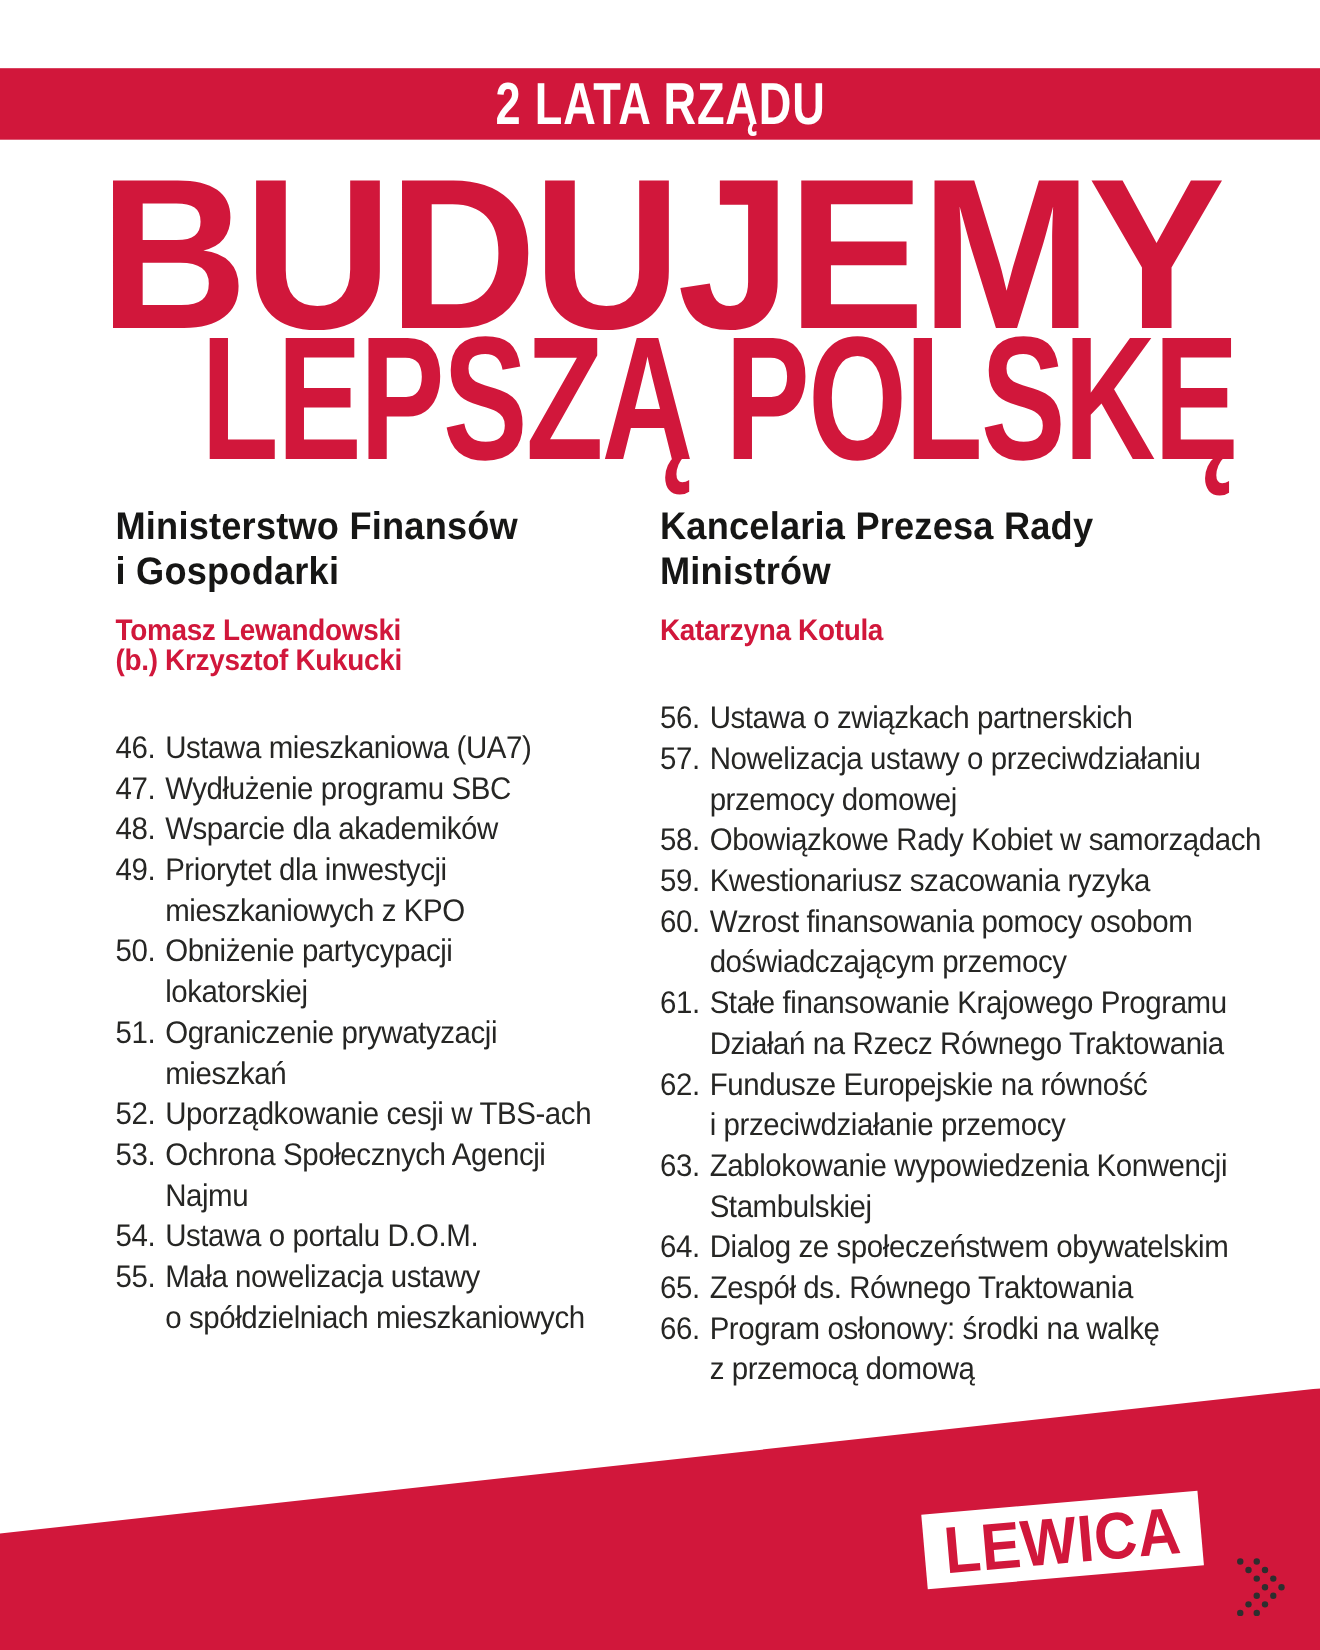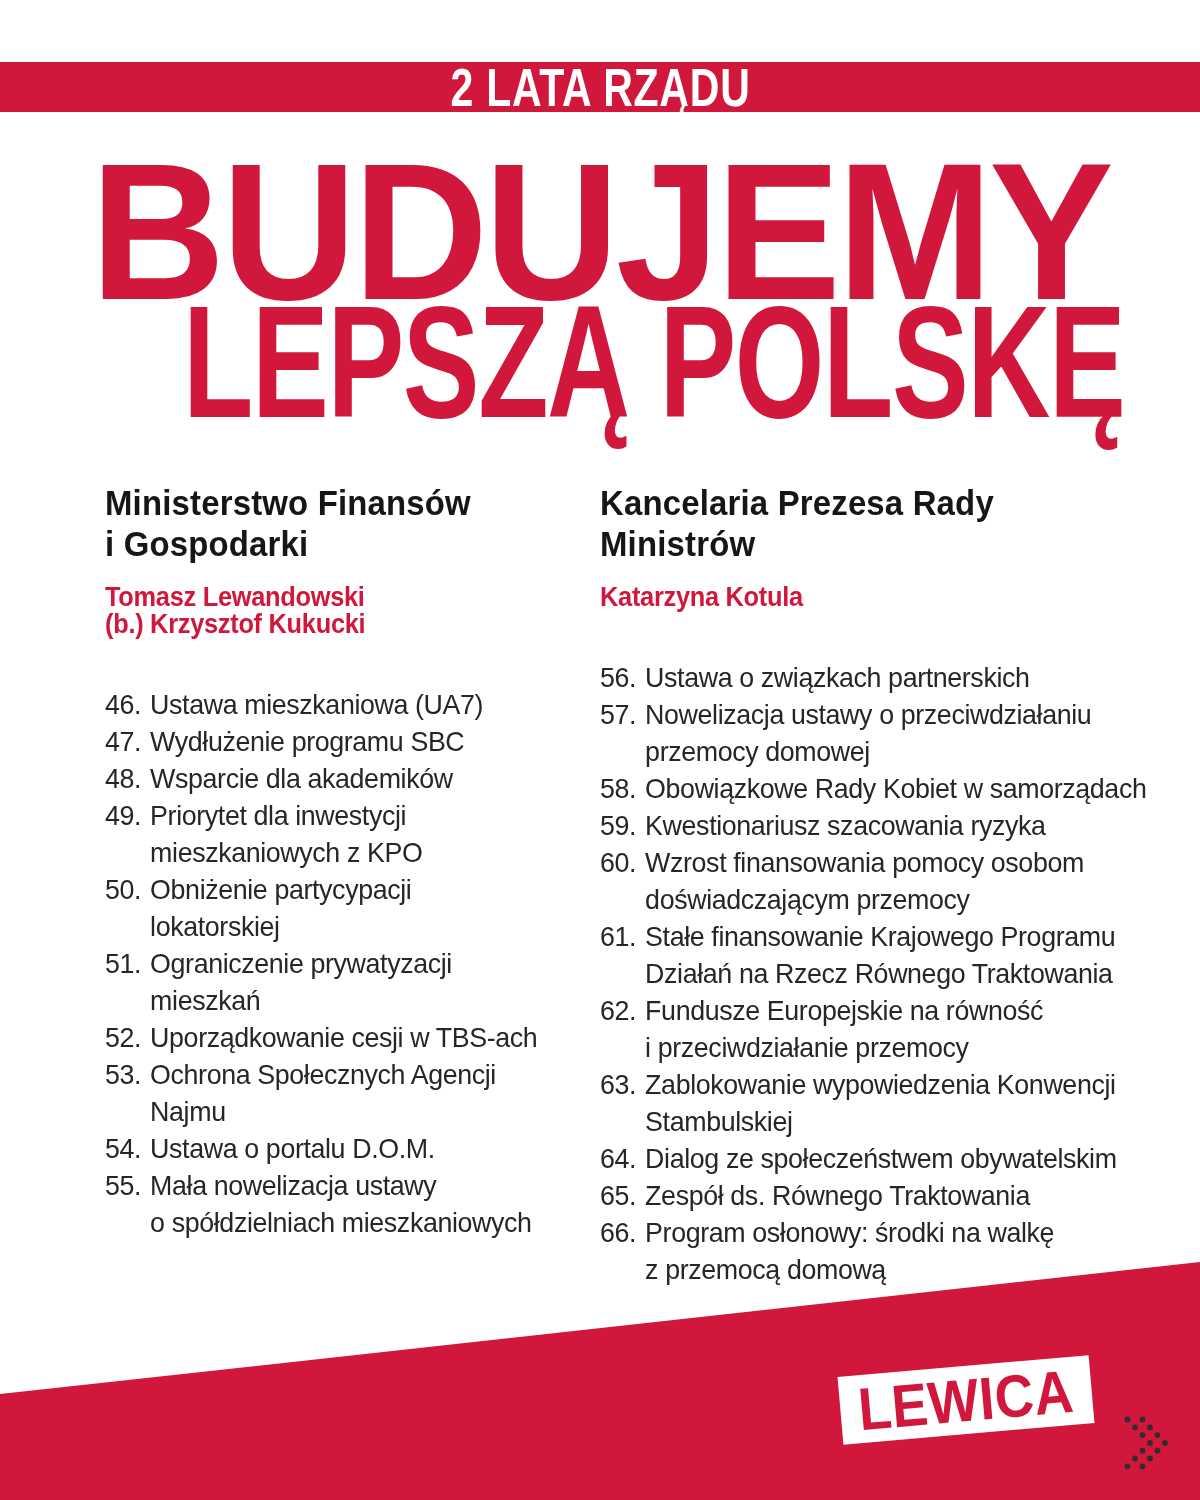--- a/index.html
+++ b/index.html
@@ -9,39 +9,39 @@
   }
   html,body{margin:0;padding:0;}
   body{
     width:1200px;height:1500px;
     background:#ffffff;
     position:relative;
     overflow:hidden;
     font-family:"Liberation Sans", sans-serif;
   }
   .top-banner{
-    position:absolute;top:62px;left:0;width:1200px;height:50px;
+    position:absolute;top:62px;left:0;width:1200px;height:65px;
     background:var(--red);
     display:flex;align-items:center;justify-content:center;
   }
   .top-banner .banner-label{
     color:#ffffff;font-weight:bold;font-size:54px;letter-spacing:1px;
     display:inline-block;transform:scaleX(0.76);white-space:nowrap;
   }
   .headline{
     position:absolute;left:0;width:1200px;text-align:center;
     color:var(--red);font-weight:bold;line-height:1;margin:0;white-space:nowrap;
   }
   .headline .stretch{display:inline-block;}
   .headline-1{top:134px;font-size:195px;}
   .headline-1 .stretch{transform:scaleX(0.96);letter-spacing:-4px;}
   .headline-2{top:282px;font-size:160px;}
   .headline-2 .stretch{transform:scaleX(0.72);letter-spacing:-2px;}
 
-  .columns{position:absolute;top:482px;left:0;width:1124px;height:840px;}
+  .columns{position:absolute;top:458px;left:0;width:1124px;height:840px;}
   .col{position:absolute;top:0;transform:scaleX(0.94);transform-origin:0 0;}
   .col-left{left:105px;width:515px;}
   .col-right{left:600px;width:630px;}
   .col-header{
     font-size:35px;font-weight:bold;color:var(--text-dark);
     line-height:41px;letter-spacing:0.2px;
   }
   .col-names{margin-top:20px;}
   .name-line{
     color:var(--red);font-weight:bold;font-size:27px;line-height:27px;

